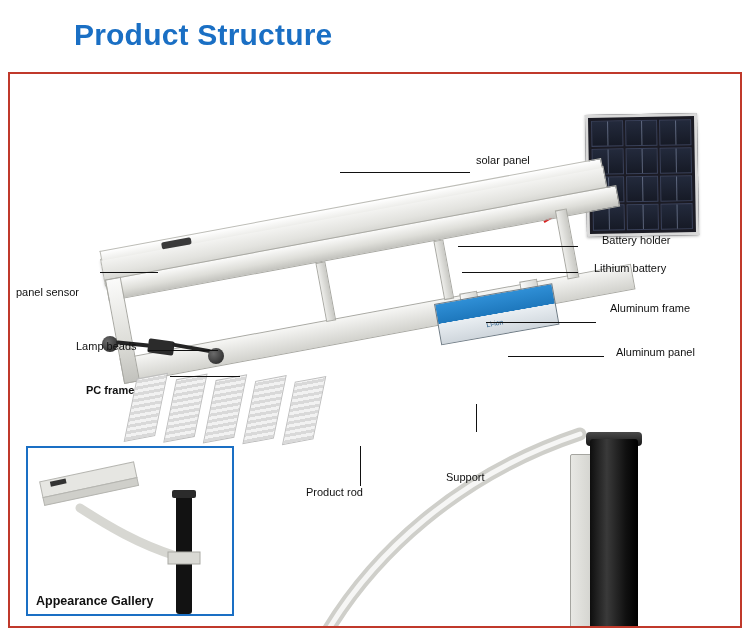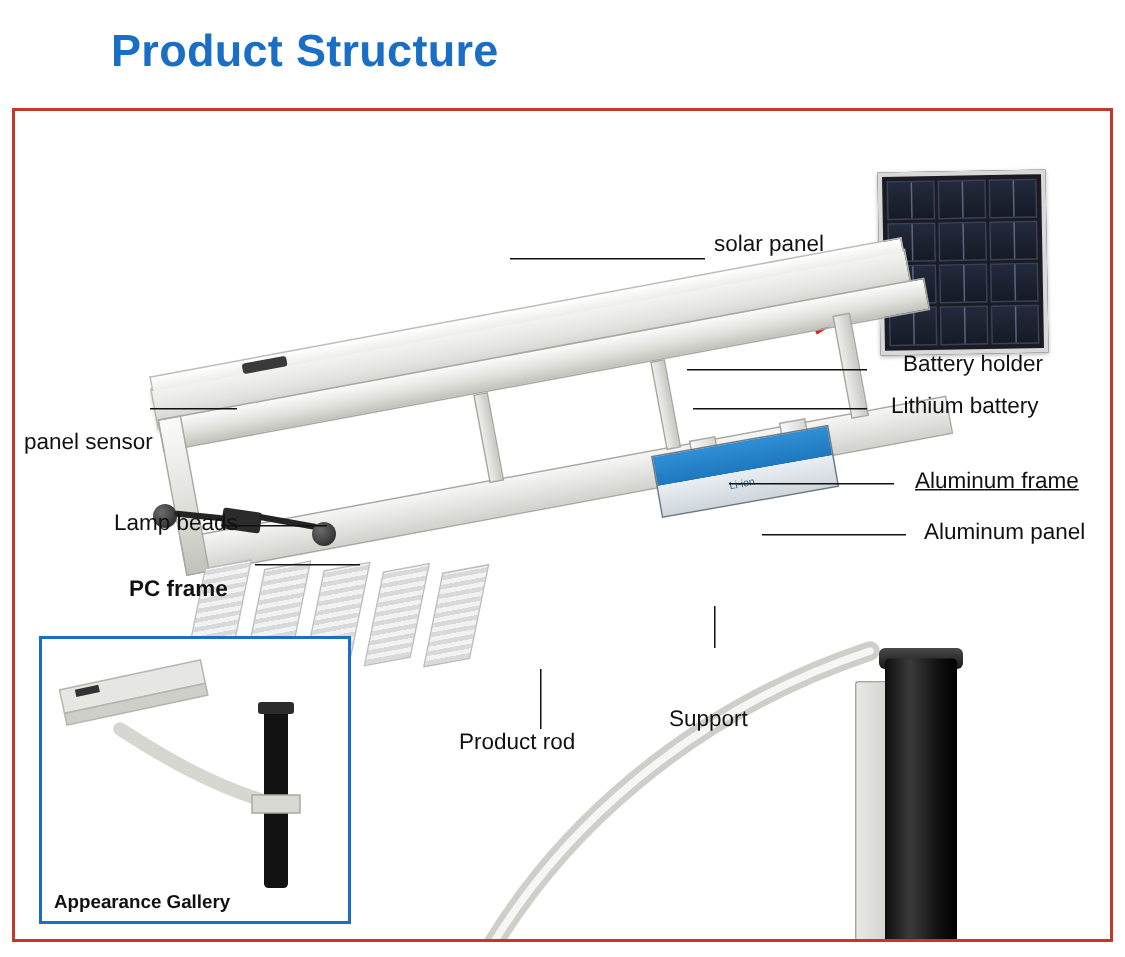--- a/index.html
+++ b/index.html
@@ -23,21 +23,21 @@
     position:absolute;
     left:8px; top:72px;
     width:734px; height:556px;
     border:2px solid #c0392b;
     box-sizing:border-box;
     background:#ffffff;
     overflow:hidden;
   }
   .label{
     position:absolute;
-    font-size:15px;
+    font-size:11px;
     color:#111111;
     white-space:nowrap;
   }
   .leader{
     position:absolute;
     background:#111111;
     height:1px;
   }
   .leader-v{
     position:absolute;
@@ -185,21 +185,21 @@
   }
   #bracket{
     position:absolute;left:560px;top:380px;width:46px;height:200px;
     background:linear-gradient(90deg,#e8e8e4,#bdbdb8);
     border:1px solid #a5a5a0;box-sizing:border-box;border-radius:2px;
   }
   
   #appearance-gallery{
     position:absolute;
     left:16px; bottom:10px;
-    width:208px; height:192px;
+    width:208px; height:170px;
     border:2px solid #1a6fc4;
     box-sizing:border-box;
     background:#ffffff;
   }
   #appearance-gallery .caption{
     position:absolute;left:8px;bottom:6px;
     font-size:12.5px;color:#111;font-weight:bold;
   }
 </style>
 </head>
@@ -288,21 +288,21 @@
   <div class="leader" style="left:498px;top:282px;width:96px;"></div>
   <div class="leader" style="left:90px;top:198px;width:58px;"></div>
   <div class="leader" style="left:138px;top:276px;width:70px;"></div>
   <div class="leader" style="left:160px;top:302px;width:70px;"></div>
   <div class="leader-v" style="left:466px;top:330px;height:28px;"></div>
   <div class="leader-v" style="left:350px;top:372px;height:40px;"></div>
 
   <div class="label" style="left:466px;top:80px;">solar panel</div>
   <div class="label" style="left:592px;top:160px;">Battery holder</div>
   <div class="label" style="left:584px;top:188px;">Lithium battery</div>
-  <div class="label" style="left:600px;top:238px;text-decoration:underline;">Aluminum frame</div>
+  <div class="label" style="left:600px;top:228px;">Aluminum frame</div>
   <div class="label" style="left:606px;top:272px;">Aluminum panel</div>
   <div class="label" style="left:6px;top:212px;">panel sensor</div>
   <div class="label" style="left:66px;top:266px;">Lamp beads</div>
   <div class="label" style="left:76px;top:310px;font-weight:bold;">PC frame</div>
   <div class="label" style="left:436px;top:358px;margin-top:39px;">Support</div>
   <div class="label" style="left:296px;top:412px;">Product rod</div>
 
   <div id="appearance-gallery">
     <svg viewBox="0 0 204 166" width="204" height="166">
       <rect x="0" y="0" width="204" height="166" fill="#ffffff"></rect>

